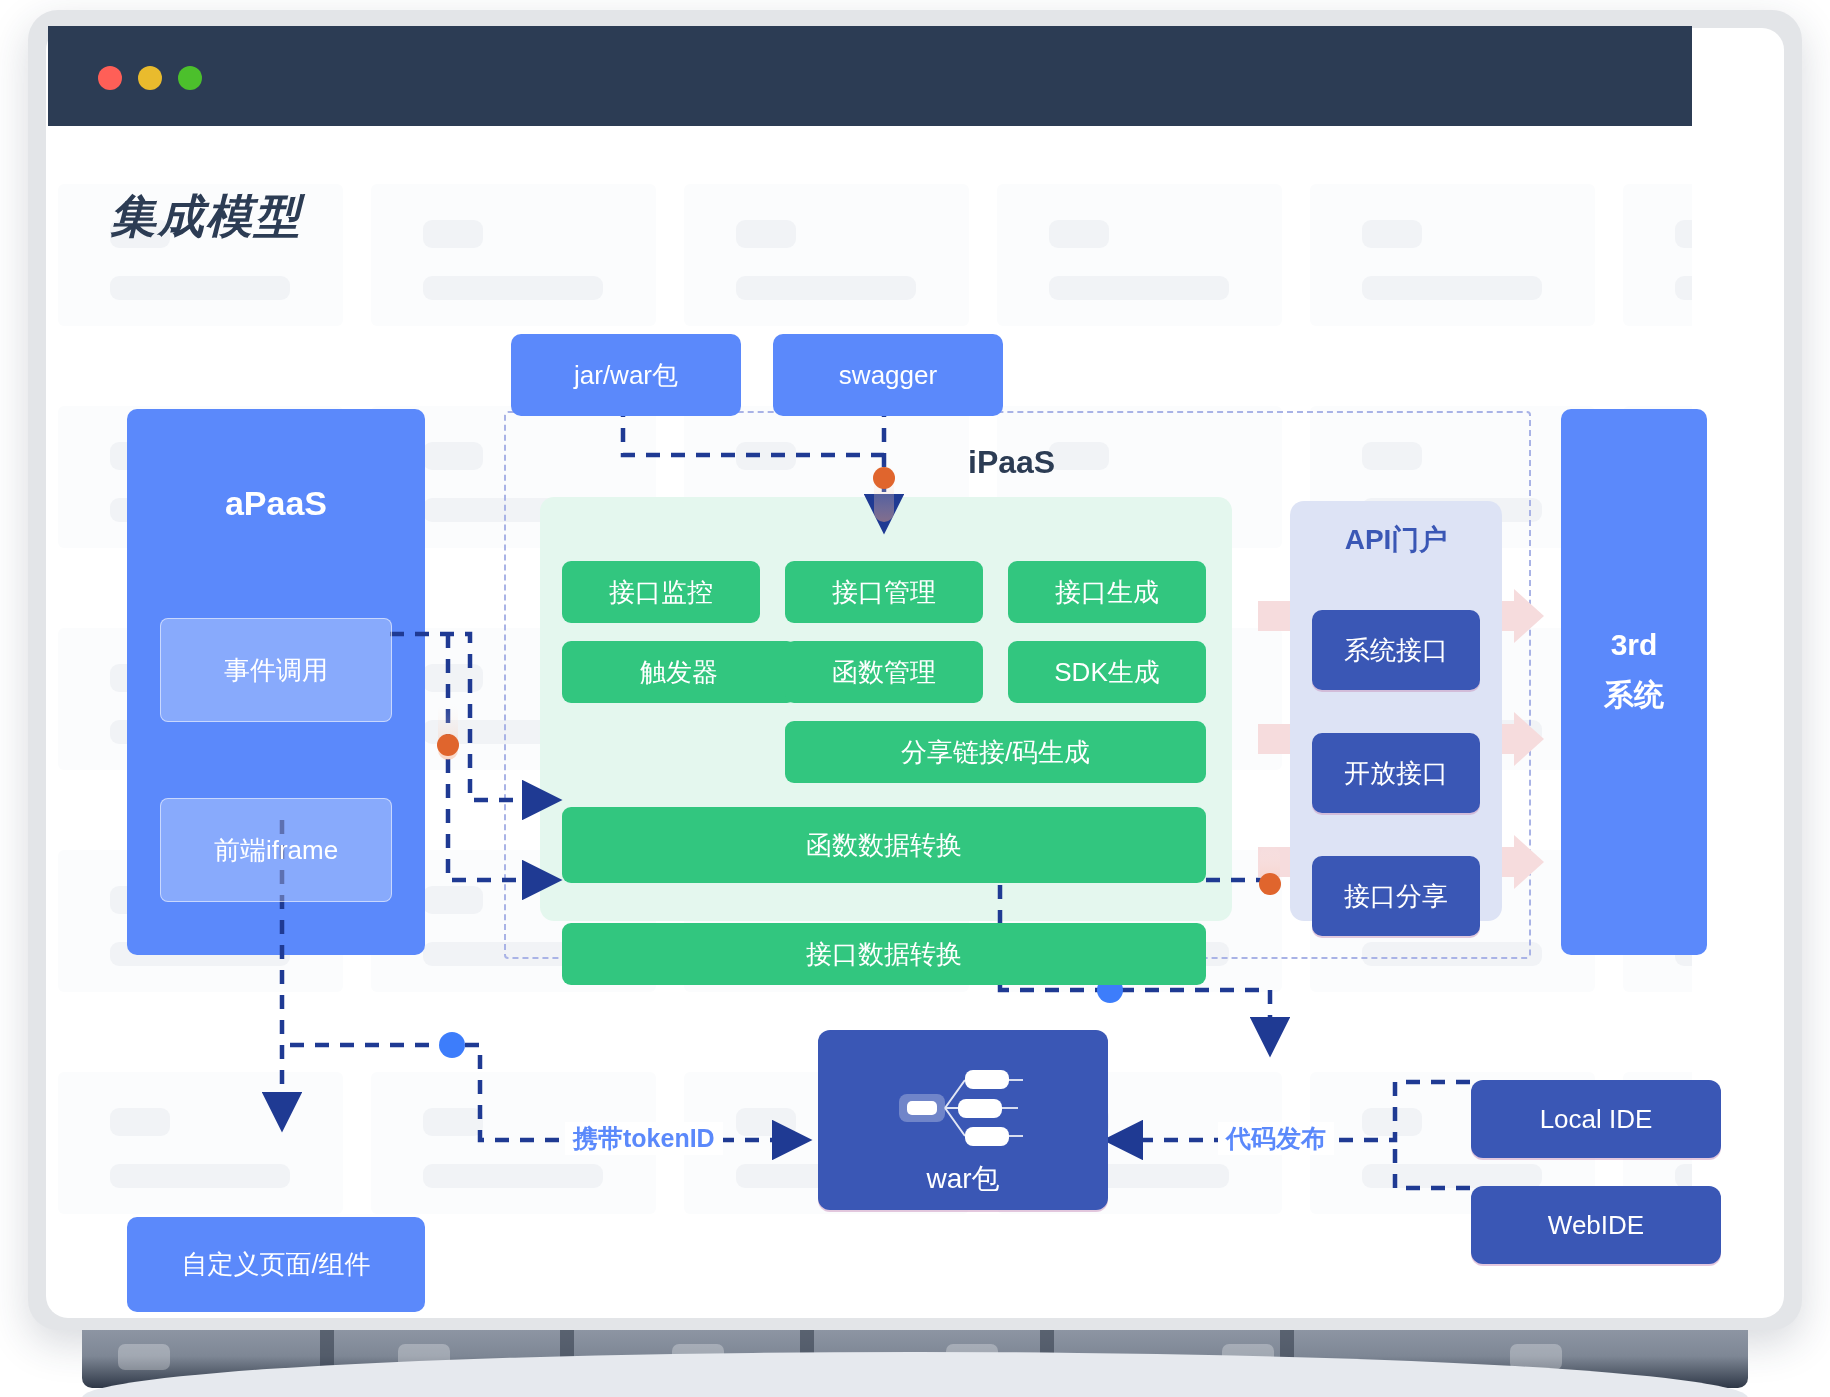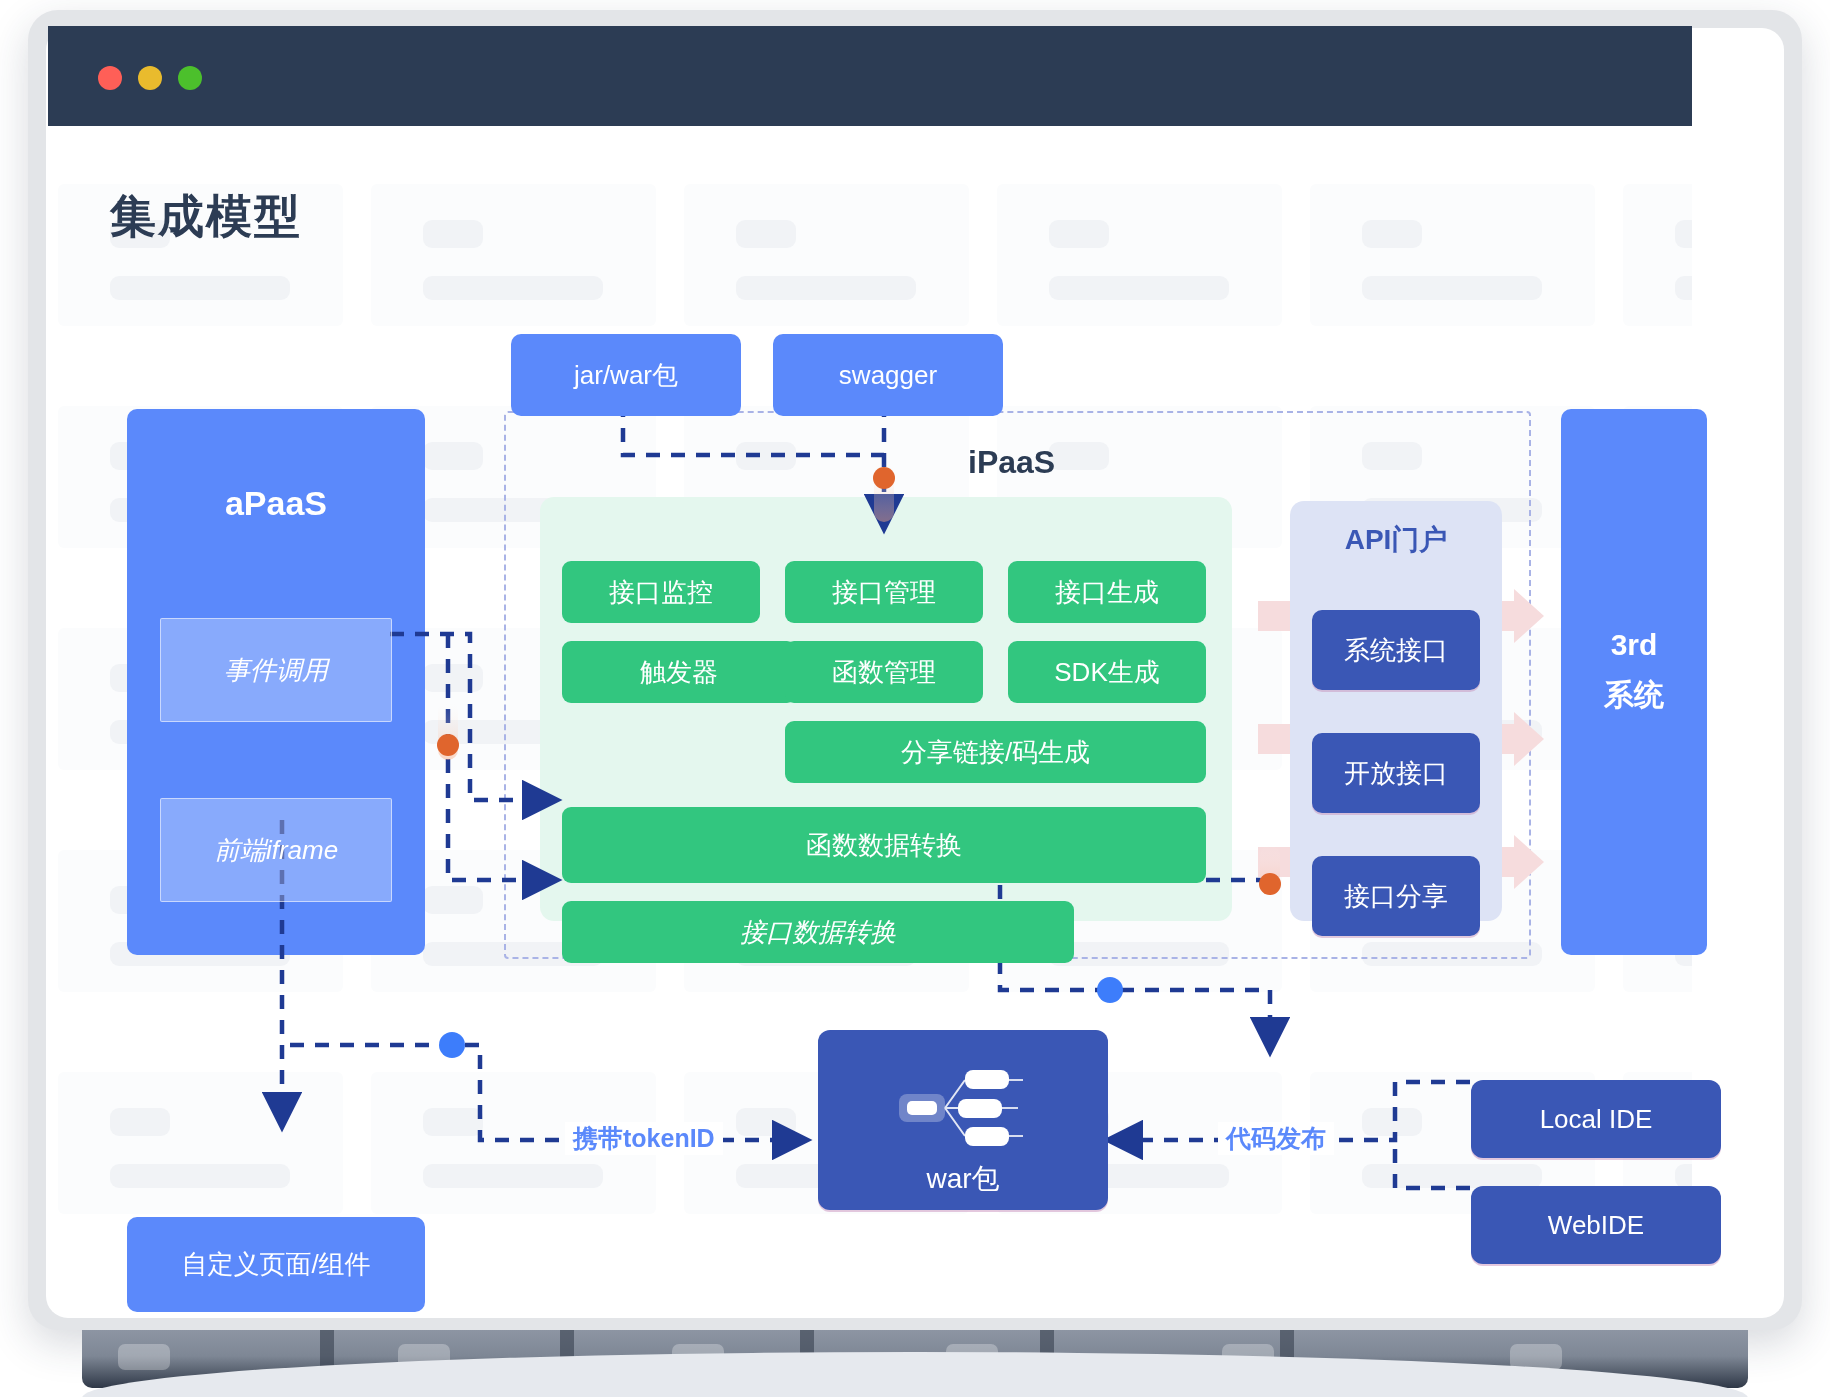--- a/index.html
+++ b/index.html
@@ -48,31 +48,31 @@
 
   
   .skeleton{ position:absolute; left:48px; top:126px; width:1644px; height:1120px; overflow:hidden; }
   .sk-card{ position:absolute; background:#fbfcfd; border-radius:6px; }
   .sk-pill{ position:absolute; background:#f1f3f6; border-radius:9px; }
   .sk-bar{ position:absolute; background:#f1f3f6; border-radius:9px; }
 
   
   .page-title{
     position:absolute; left:110px; top:186px; font-size:46px; font-weight:700;
-    color:#2c3c54; letter-spacing:2px; z-index:6;
+    color:#2c3c54; letter-spacing:2px; z-index:6;font-style:italic;
   }
 
   
   .node{ position:absolute; display:flex; align-items:center; justify-content:center;
          text-align:center; color:#fff; z-index:5;margin-top:38px; }
 
   .blue-node{ background:#5b89fb; border-radius:10px; font-size:26px; }
   .blue-panel{ background:#5b89fb; border-radius:10px; }
   .blue-sub{ background:rgba(255,255,255,.28); border:1.5px solid rgba(255,255,255,.55);
-             border-radius:2px; font-size:26px; color:#fff;font-style:italic; }
+             border-radius:8px; font-size:26px; color:#fff; }
   .green-node{ background:#32c67f; border-radius:9px; font-size:26px; }
   .dark-node{ background:#3a57b5; border-radius:10px; font-size:26px;
               box-shadow:0 2px 0 rgba(200,150,190,.5); }
   .navy-node{ background:#3a57b5; border-radius:12px; font-size:26px;
               box-shadow:0 2px 0 rgba(205,155,195,.55); }
 
   
   .ipaas-region{
     position:absolute; left:504px; top:411px; width:1027px; height:548px;
     border:2px dashed #a9b3e6; border-radius:4px; z-index:2;
@@ -290,21 +290,21 @@
   <div class="node green-node" style="left:785px; top:523px; width:198px; height:62px;">接口管理</div>
   <div class="node green-node" style="left:1008px; top:523px; width:198px; height:62px;">接口生成</div>
 
   <div class="node green-node" style="left:562px; top:603px; width:234px; height:62px;">触发器</div>
   <div class="node green-node" style="left:785px; top:603px; width:198px; height:62px;">函数管理</div>
   <div class="node green-node" style="left:1008px; top:603px; width:198px; height:62px;">SDK生成</div>
 
   <div class="node green-node" style="left:785px; top:683px; width:421px; height:62px;">分享链接/码生成</div>
 
   <div class="node green-node" style="left:562px; top:769px; width:644px; height:76px;">函数数据转换</div>
-  <div class="node green-node" style="left:562px; top:863px; width:512px; height:62px;font-style:italic;">接口数据转换</div>
+  <div class="node green-node" style="left:562px; top:885px; width:644px; height:62px;">接口数据转换</div>
 
   <div class="api-panel"></div>
   <div class="api-label">API门户</div>
 
   <div class="pink-arrow" style="left:1258px; top:589px; width:260px;">
     <span class="shaft"></span>
       <span class="head"></span>
   </div>
   <div class="pink-arrow" style="left:1258px; top:712px; width:260px;">
     <span class="shaft"></span>

